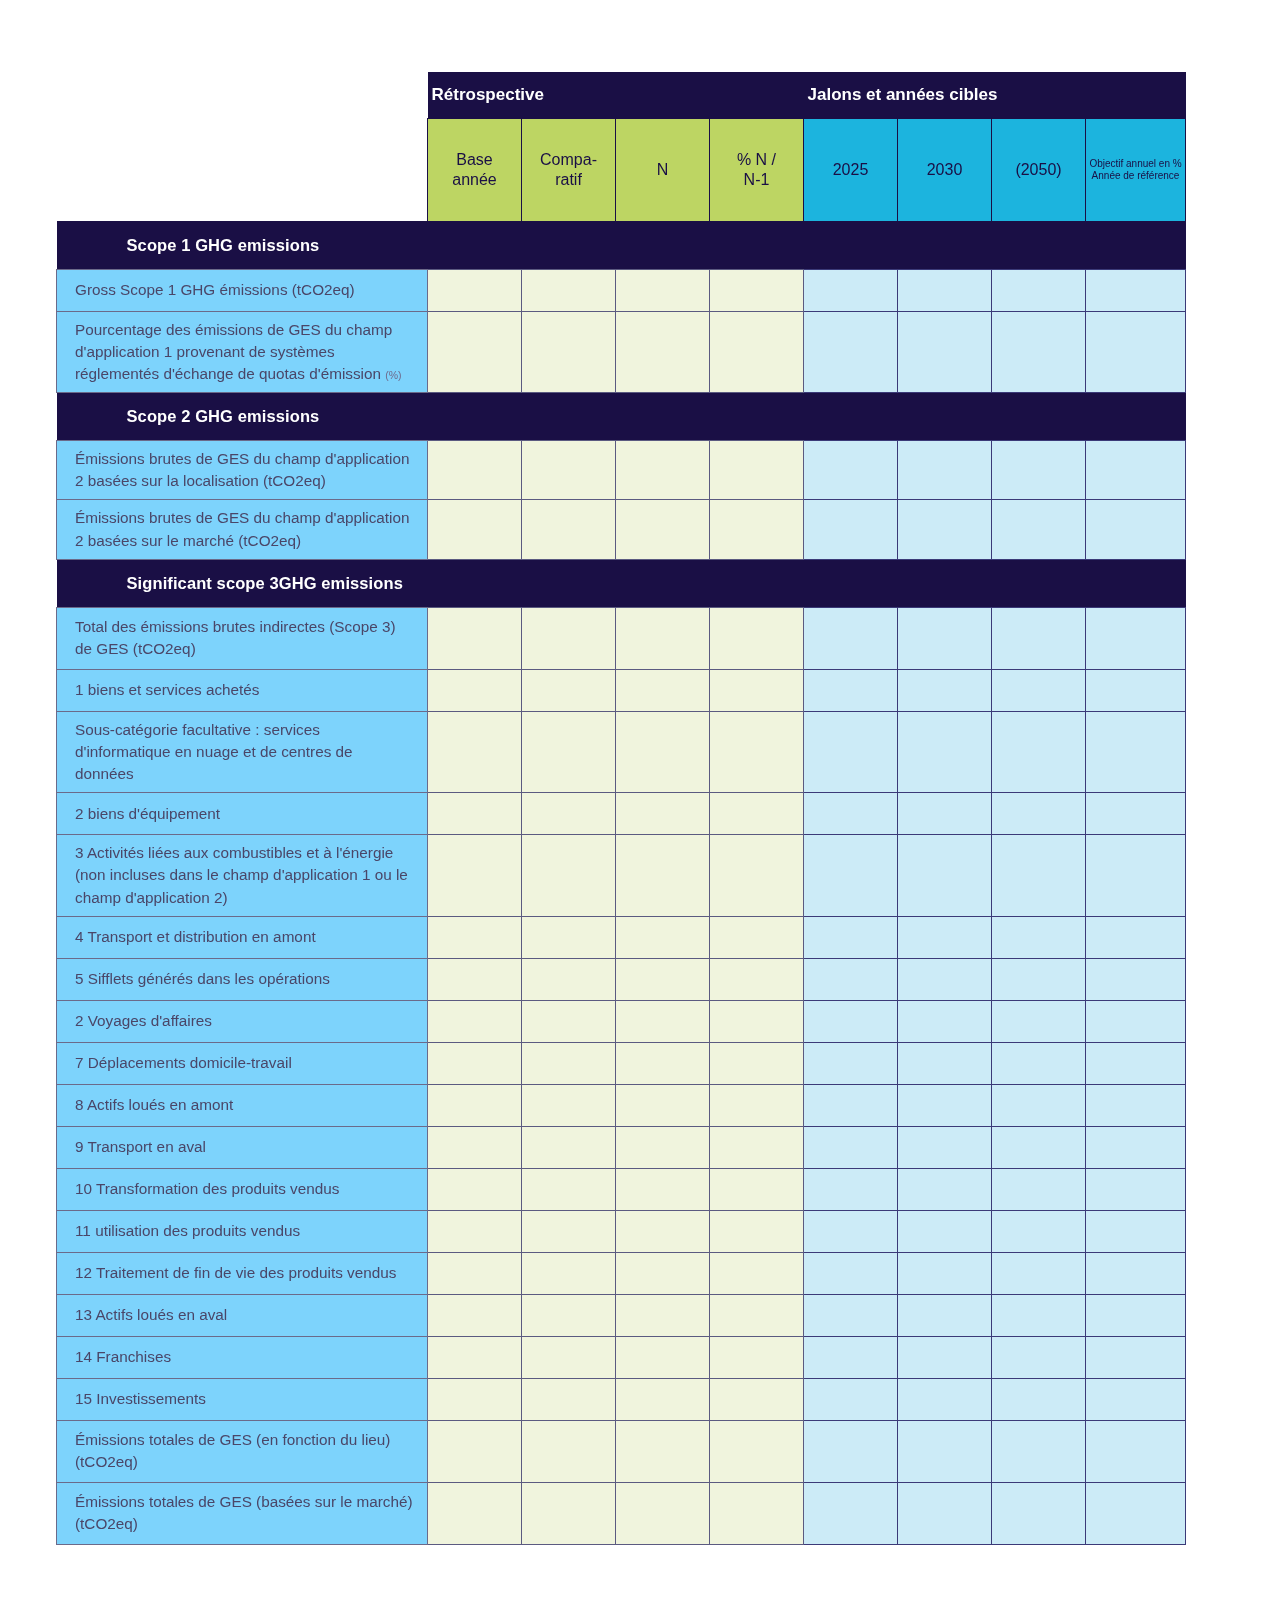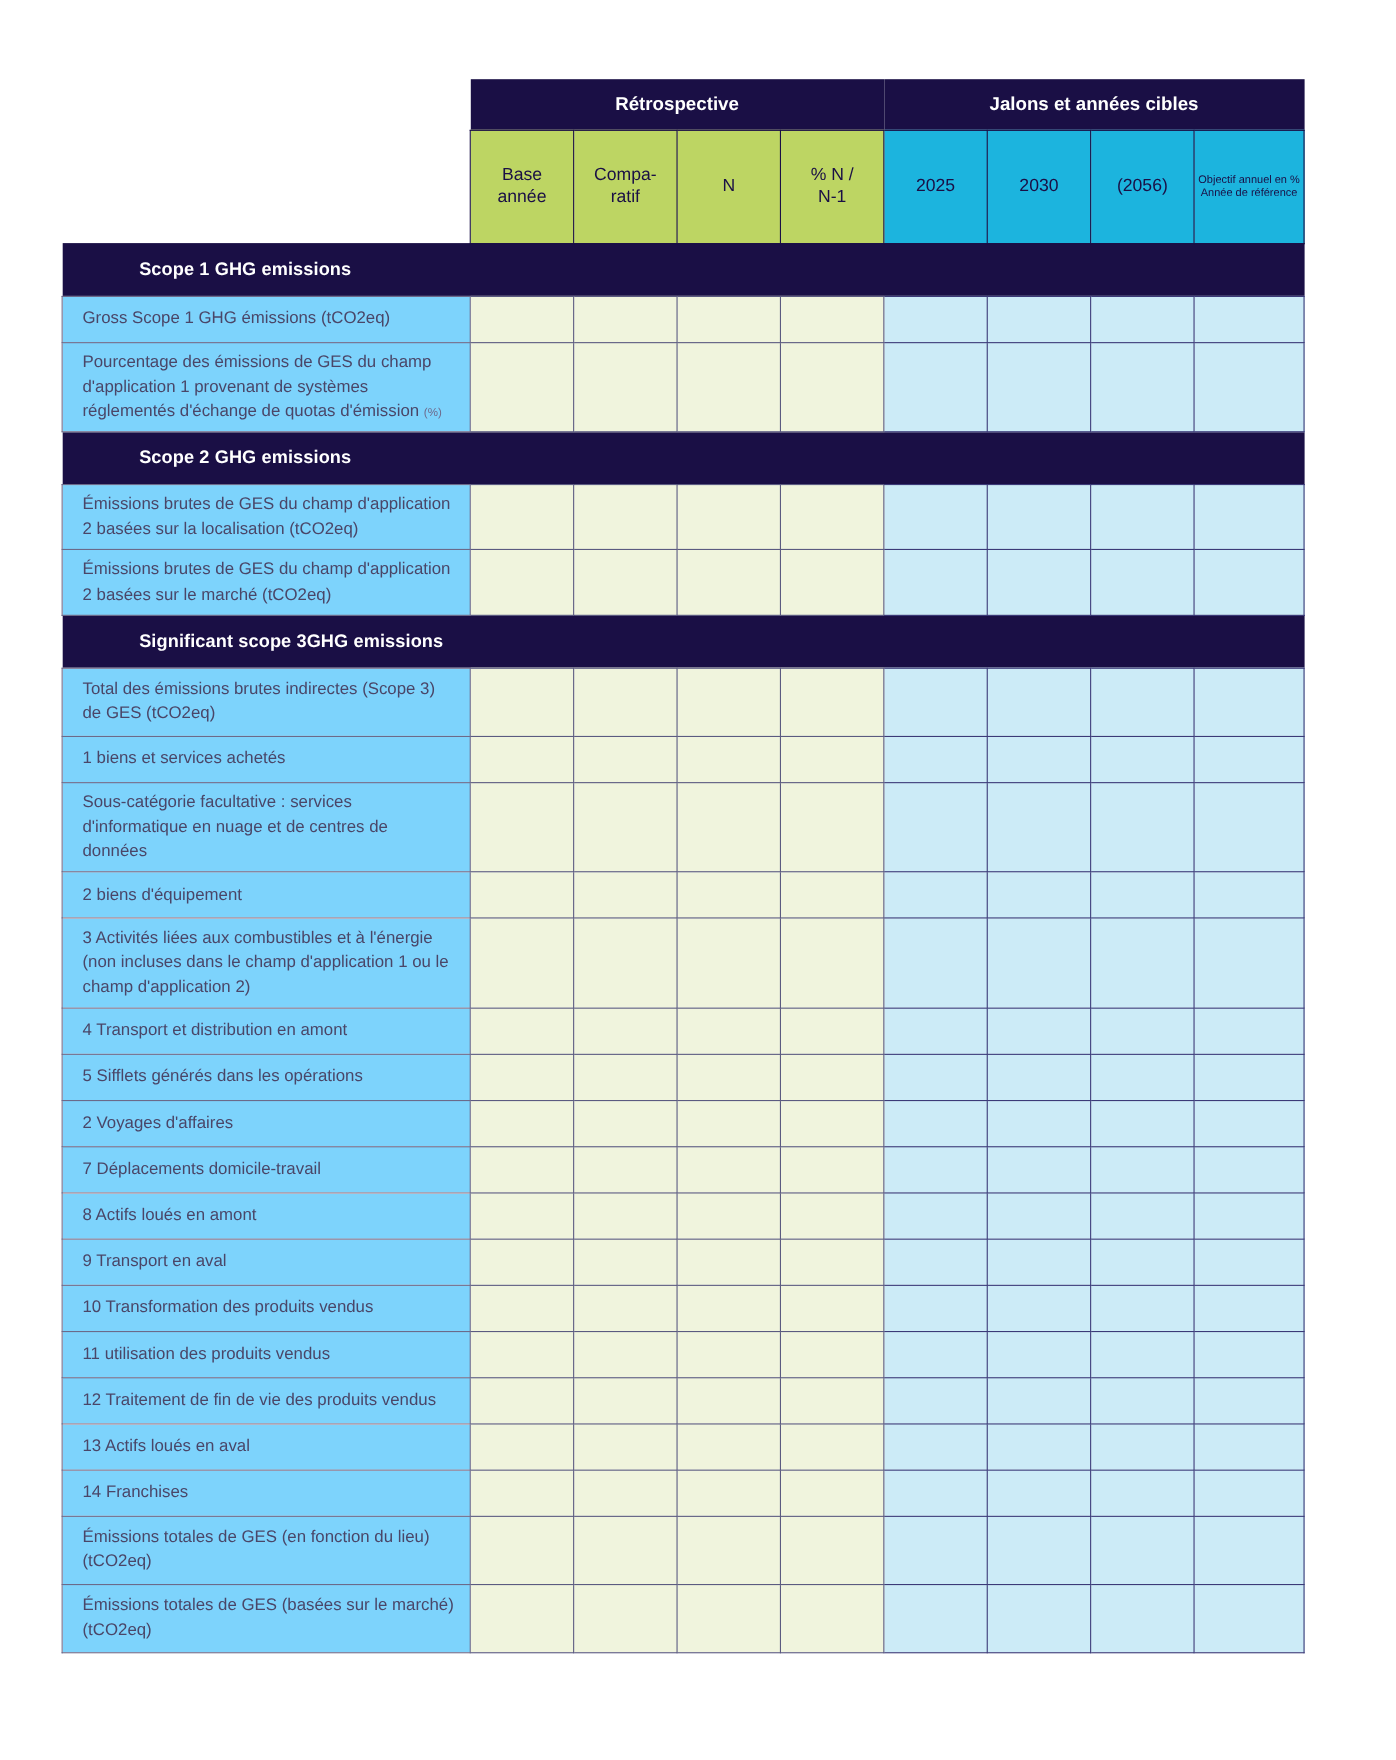--- a/index.html
+++ b/index.html
@@ -22,21 +22,20 @@
   col.c-label { width: 371px; }
   col.c-d     { width: 94px; }
   col.c-last  { width: 100px; }
 
   
   td.grp {
     background: #1A0F45;
     color: #ffffff;
     font-weight: bold;
     font-size: 17px;
-    text-align: center;
     height: 46px;
     padding: 0 4px;
     border: none;
   }
   td.grp-empty { background: #ffffff; border: none; }
 
   
   td.hd {
     height: 103px;
     text-align: center;
@@ -108,21 +107,21 @@
             <td class="grp" colspan="4">Jalons et années cibles</td>
           </tr>
           <tr>
             <td class="hd-blank"></td>
             <td class="hd hd-green">Base<br>année</td>
             <td class="hd hd-green">Compa-<br>ratif</td>
             <td class="hd hd-green">N</td>
             <td class="hd hd-green">% N /<br>N-1</td>
             <td class="hd hd-blue">2025</td>
             <td class="hd hd-blue">2030</td>
-            <td class="hd hd-blue">(2056)</td>
+            <td class="hd hd-blue">(2050)</td>
             <td class="hd hd-blue hd-last">Objectif annuel en % Année de référence</td>
           </tr>
           <tr>
             <td class="section" colspan="9">Scope 1 GHG emissions</td>
           </tr>
           <tr class="r-short">
             <td class="lbl">Gross Scope 1 GHG émissions (tCO2eq)</td>
             <td class="cell-g"></td>
             <td class="cell-g"></td>
             <td class="cell-g"></td>
@@ -331,20 +330,31 @@
             <td class="cell-g"></td>
             <td class="cell-g"></td>
             <td class="cell-g"></td>
             <td class="cell-b"></td>
             <td class="cell-b"></td>
             <td class="cell-b"></td>
             <td class="cell-b"></td>
           </tr>
           <tr class="r-short">
             <td class="lbl">14 Franchises</td>
+            <td class="cell-g"></td>
+            <td class="cell-g"></td>
+            <td class="cell-g"></td>
+            <td class="cell-g"></td>
+            <td class="cell-b"></td>
+            <td class="cell-b"></td>
+            <td class="cell-b"></td>
+            <td class="cell-b"></td>
+          </tr>
+          <tr class="r-short">
+            <td class="lbl">15 Investissements</td>
             <td class="cell-g"></td>
             <td class="cell-g"></td>
             <td class="cell-g"></td>
             <td class="cell-g"></td>
             <td class="cell-b"></td>
             <td class="cell-b"></td>
             <td class="cell-b"></td>
             <td class="cell-b"></td>
           </tr>
           <tr class="r-tall">

